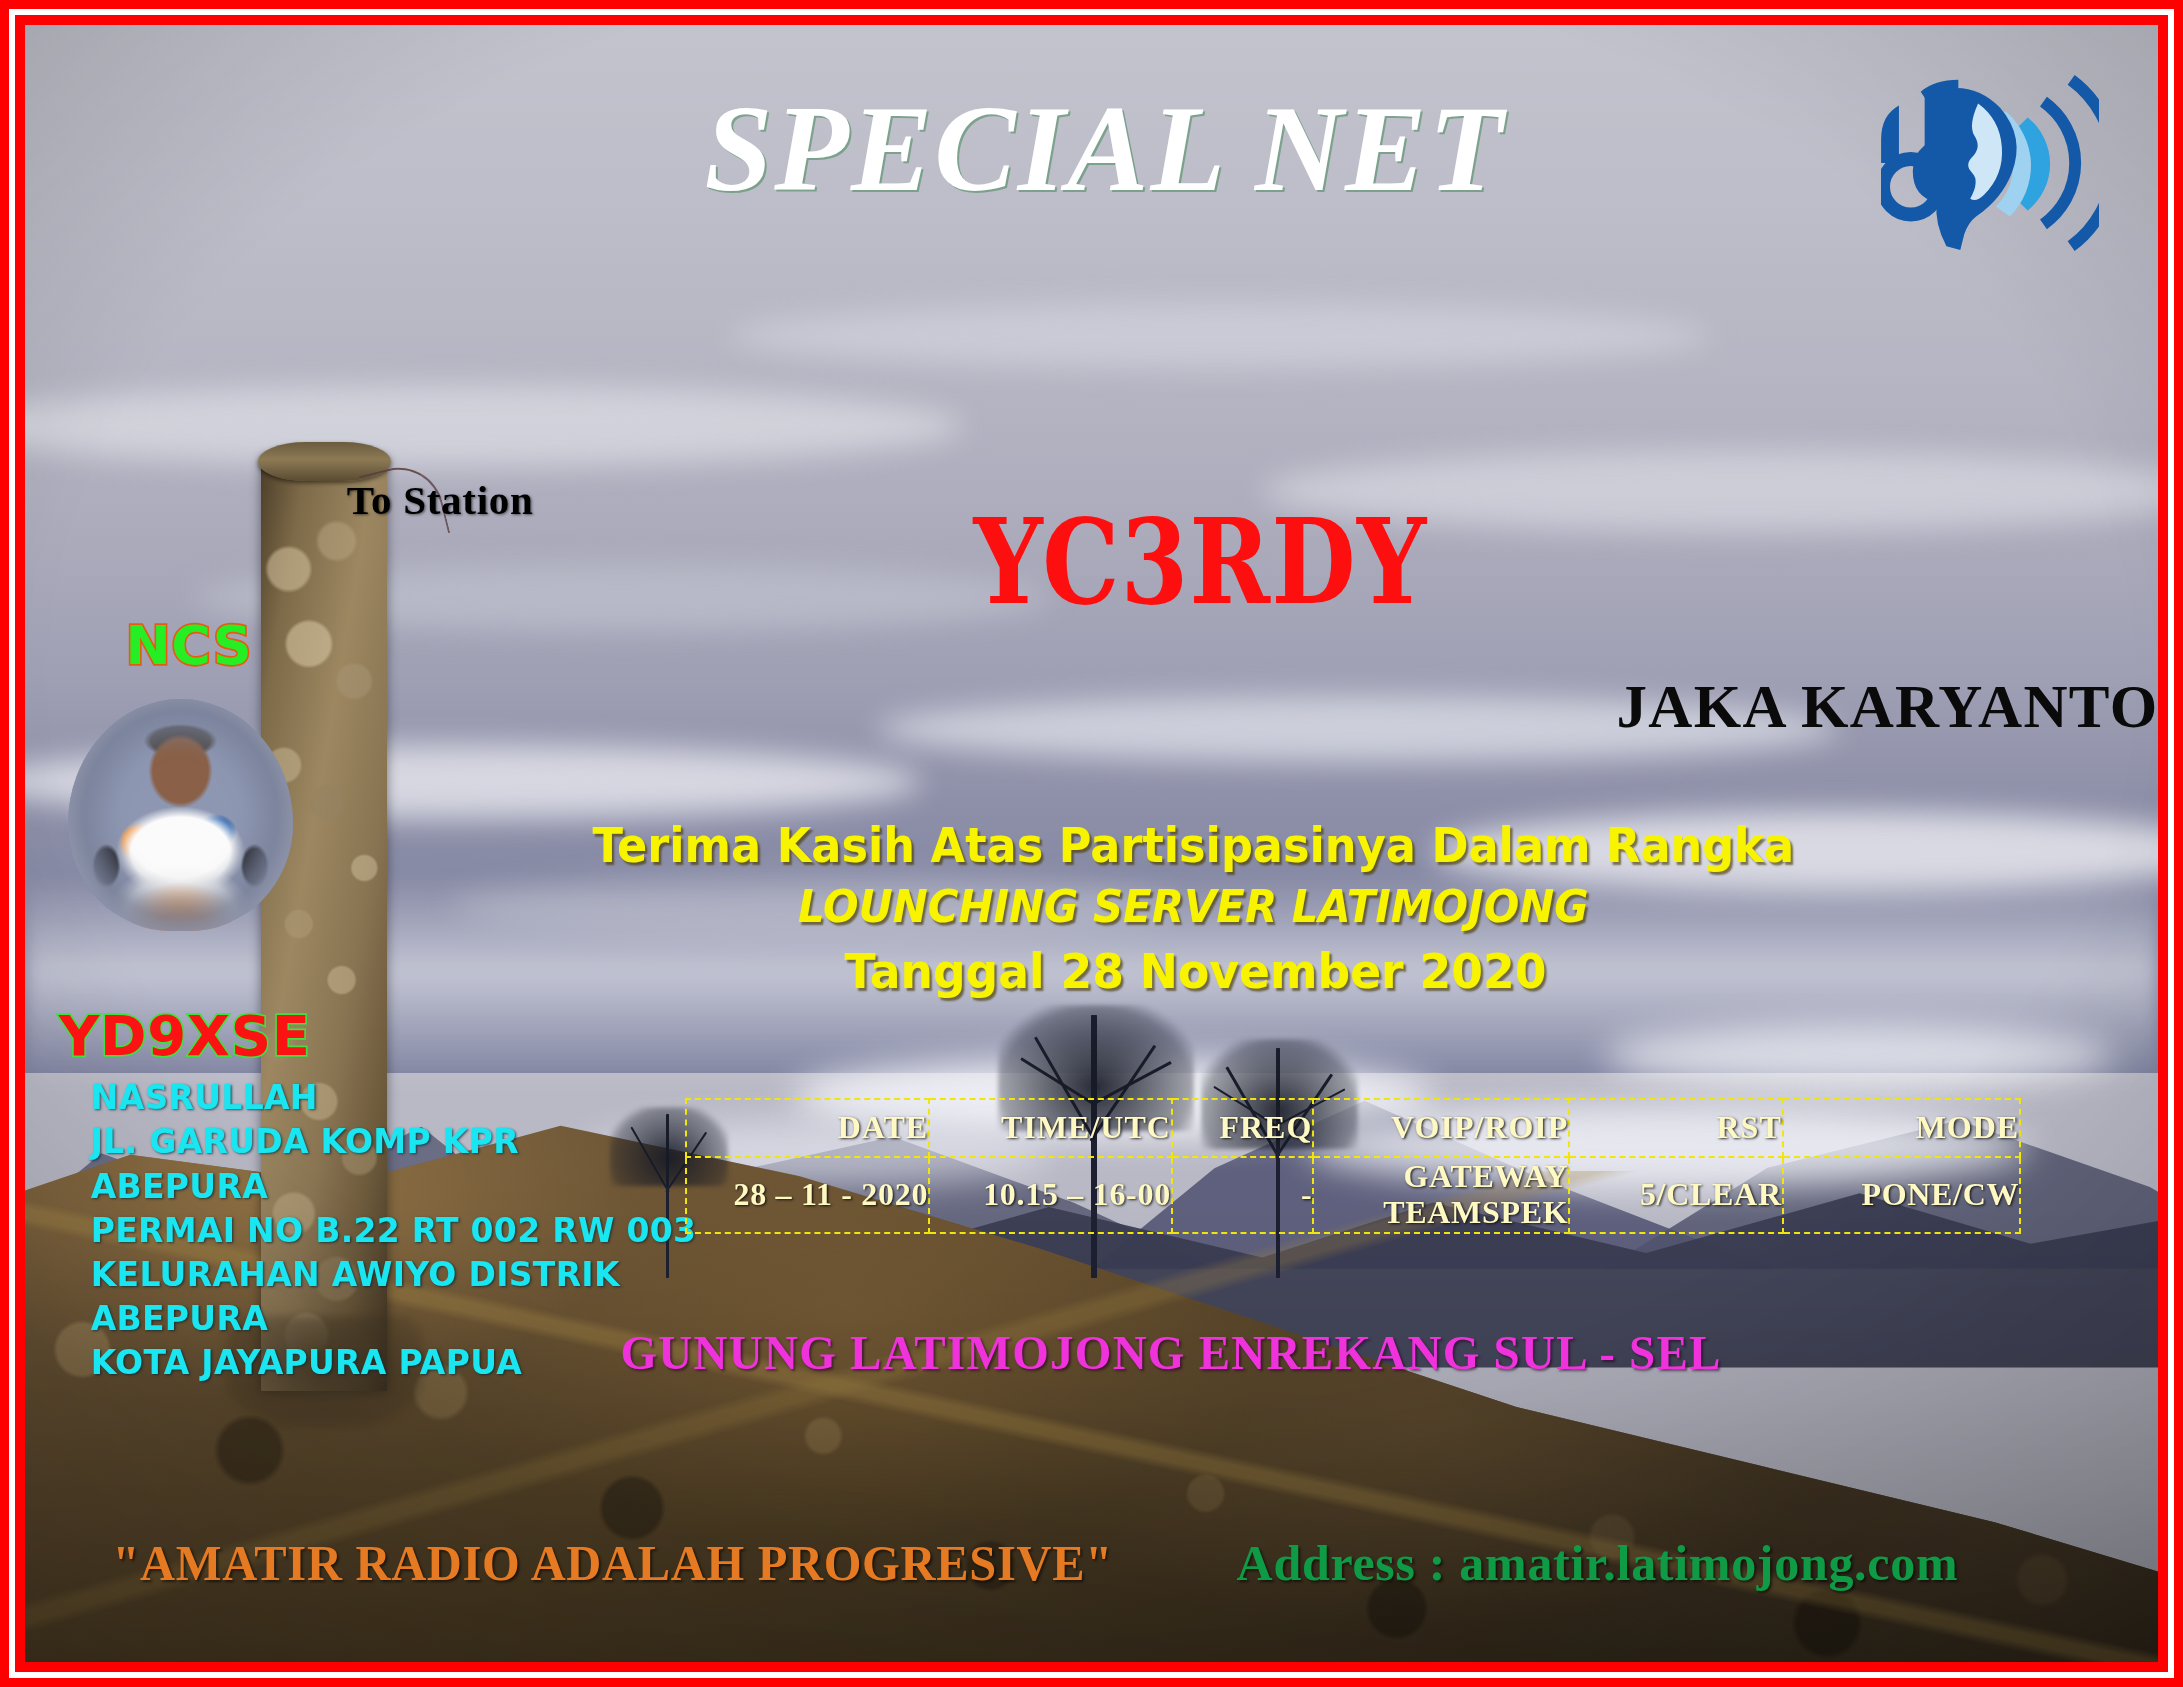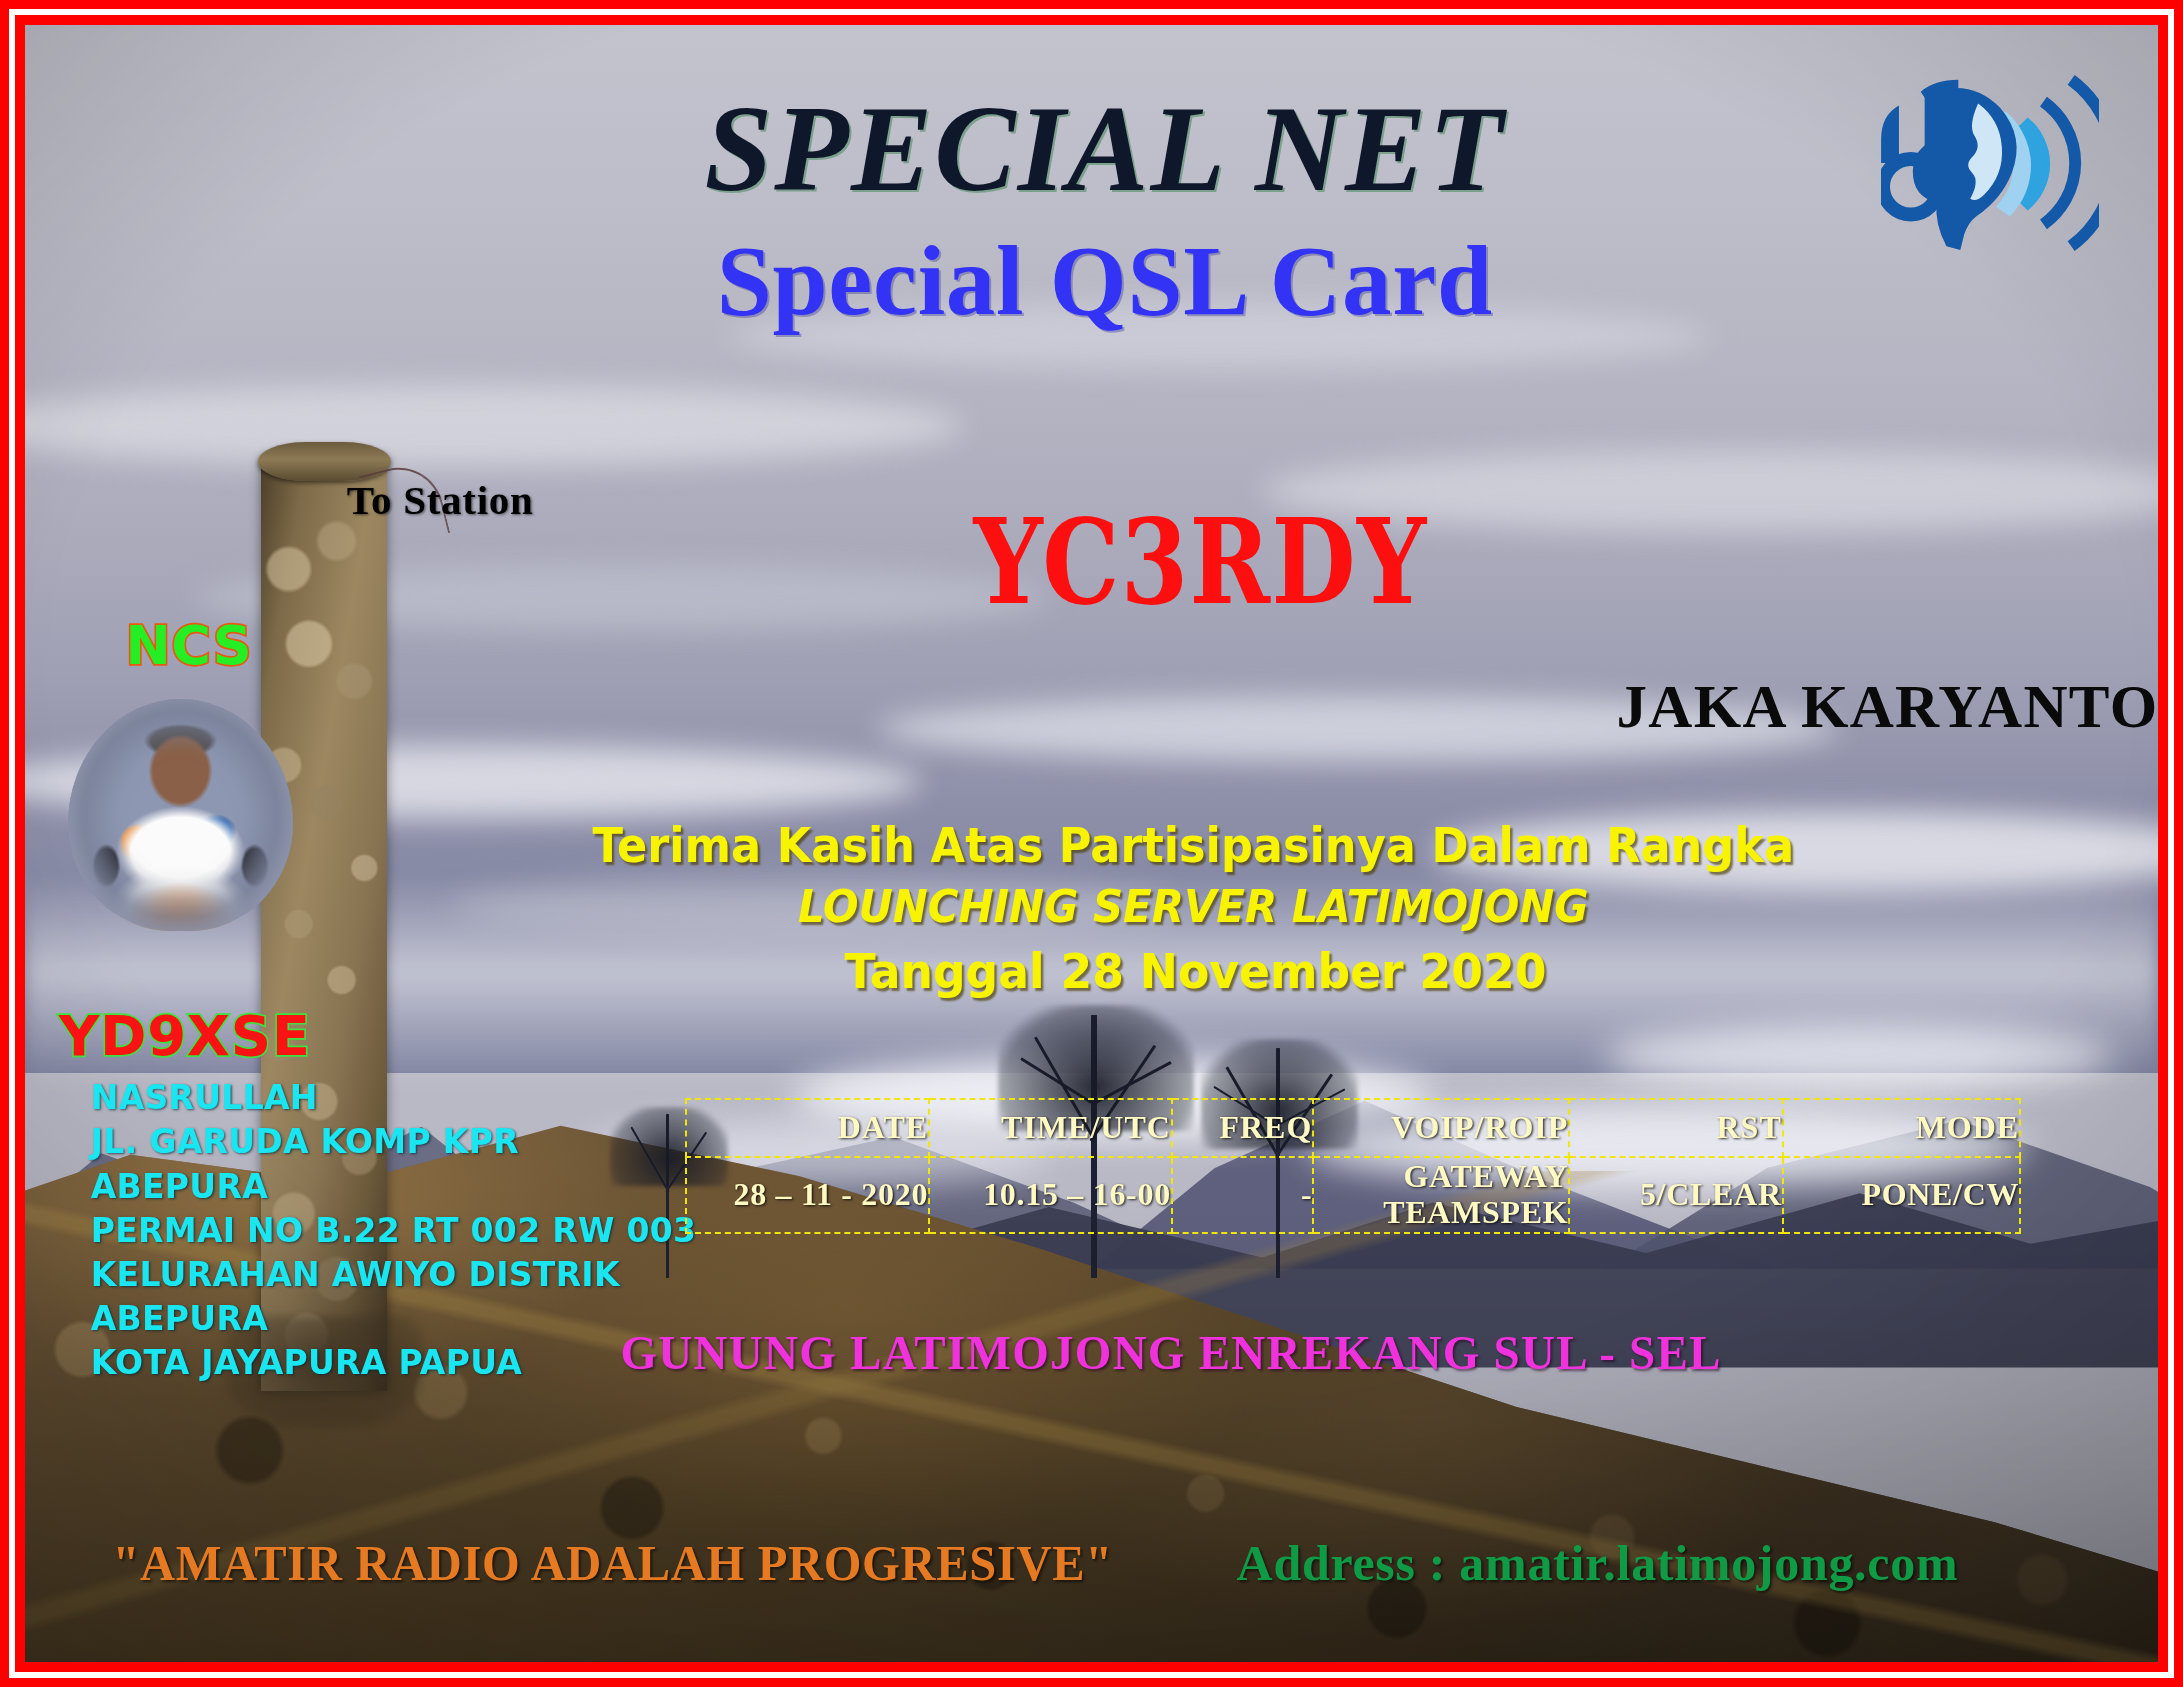--- a/index.html
+++ b/index.html
@@ -185,21 +185,21 @@
   
   .orari{left:4.6%;top:2.4%;width:193px;height:377px;}
 
   
   .hsetlogo{right:2.8%;top:2.4%;width:218px;height:198px;}
 
   
   .title-net{
     left:0;top:3.9%;width:100%;text-align:center;
     font:italic 900 122px/1 "Liberation Serif",serif;
-    color:#0f172a;letter-spacing:2px;
+    color:#ffffff;letter-spacing:2px;
     text-shadow:2px 2px 0 rgba(0,110,30,.35);
     padding-left:26.5px;box-sizing:border-box;
   }
   .title-qsl{
     left:0;top:12.6%;width:100%;text-align:center;
     font:900 99px/1 "Liberation Serif",serif;
     color:#3333f5;letter-spacing:0.7px;
     text-shadow:2px 2px 0 rgba(20,20,140,.3);
     padding-left:26.5px;box-sizing:border-box;
   }
@@ -402,21 +402,20 @@
                    l-2 8 l-7 -2 q-6 -11 -5 -22 q-12 -3 -12 -16 q0 -8 6 -13 z" fill="#1359a8"></path>
           <path d="M49 20 q11 8 12 22 q1 14 -9 24 q-4 4 -7 2 q5 -9 1 -13
                    q-4 -4 0 -8 q5 -5 1 -11 q-3 -5 2 -16 z" fill="#cfe6f7"></path>
           <path d="M20 14 q7 -6 19 -6 l0 7 q-10 0 -15 5 z" fill="#1359a8"></path>
           <circle cx="15" cy="62" r="14" fill="none" stroke="#1359a8" stroke-width="7"></circle>
           <path d="M9 21 q-9 5 -9 17 l0 12 l9 0 l0 -26 z" fill="#1359a8"></path>
         </svg>
       </div>
 
       <div class="abs title-net">SPECIAL NET</div>
-      <div class="abs title-qsl">Special QSL Card</div>
       <div class="abs to-station">To Station</div>
 
       <div class="abs callsign">YC3RDY</div>
       <div class="abs opname">JAKA KARYANTO</div>
 
       <div class="abs ty ty1">Terima Kasih Atas Partisipasinya Dalam Rangka</div>
       <div class="abs ty ty2">LOUNCHING SERVER LATIMOJONG</div>
       <div class="abs ty ty3">Tanggal  28  November  2020</div>
 
       <div class="abs ncs">NCS</div>

